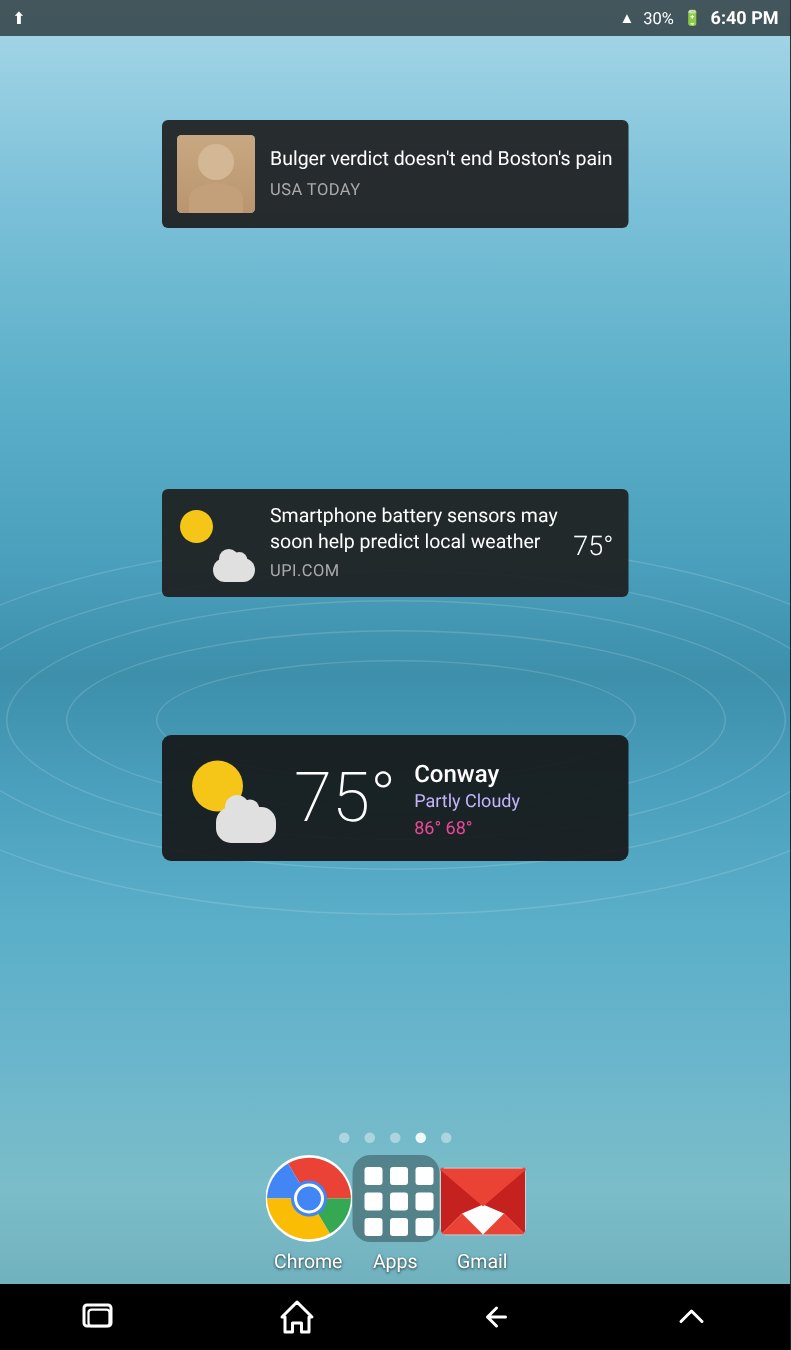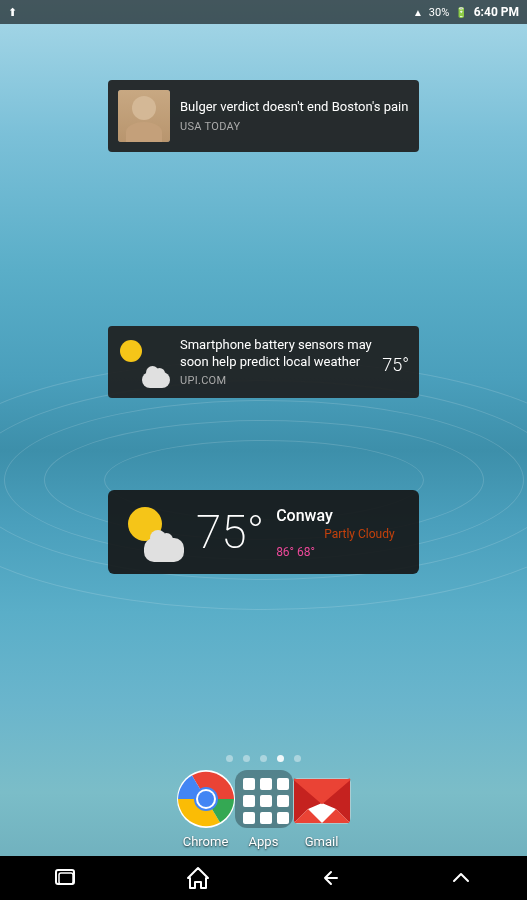--- a/index.html
+++ b/index.html
@@ -211,24 +211,23 @@
       flex: 1;
     }
 
     .weather-city {
       color: #fff;
       font-size: 16px;
       font-weight: 500;
     }
 
     .weather-condition {
-      color: #c2410c;
+      color: #c4b5fd;
       font-size: 12px;
       margin-top: 2px;
-      margin-left: 48px;
     }
 
     .weather-hilo {
       color: #ec4899;
       font-size: 12px;
       margin-top: 4px;
     }
 
     
     #page-dots {

